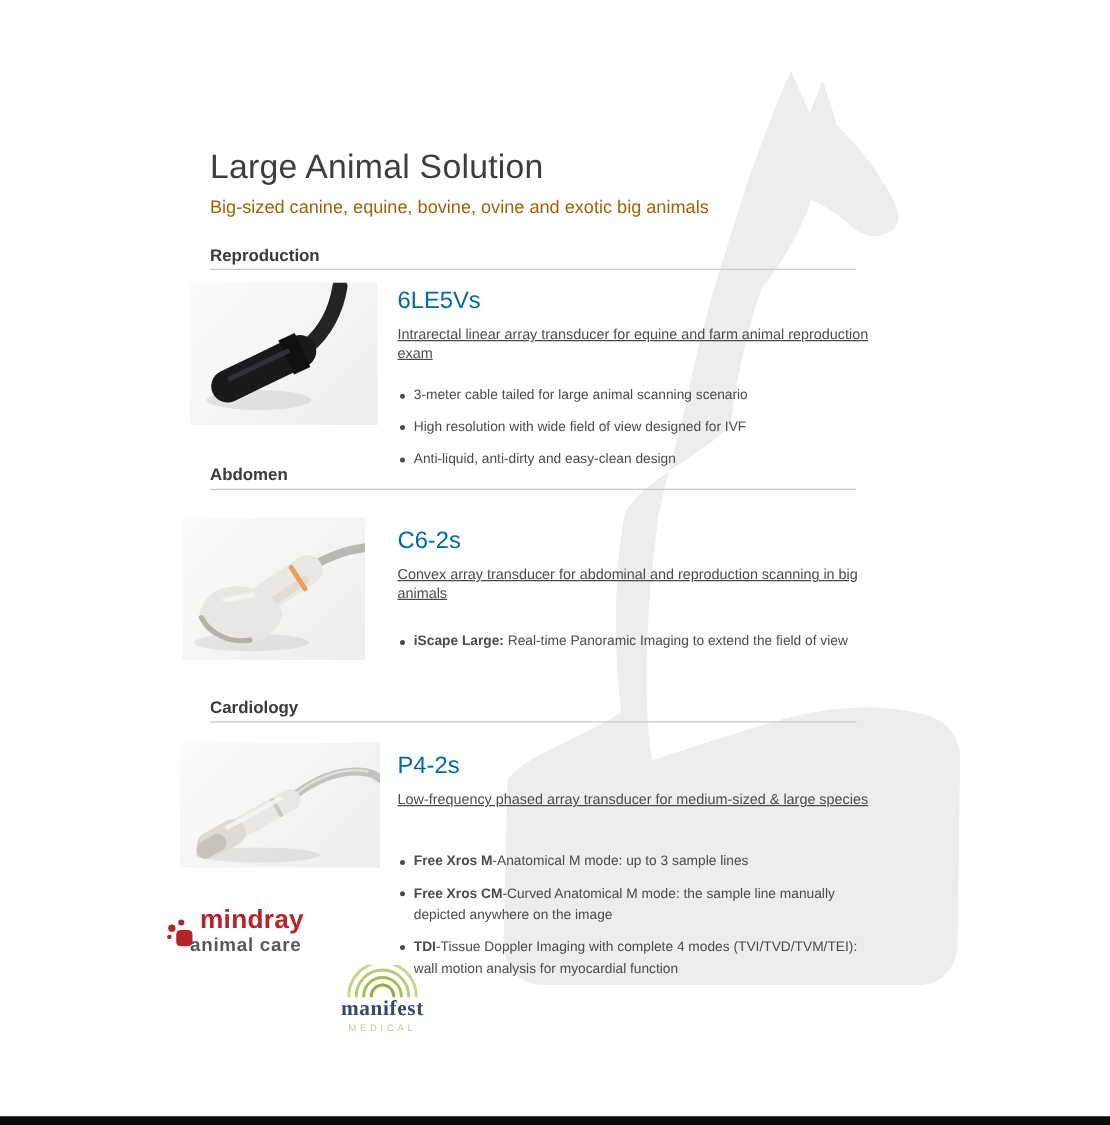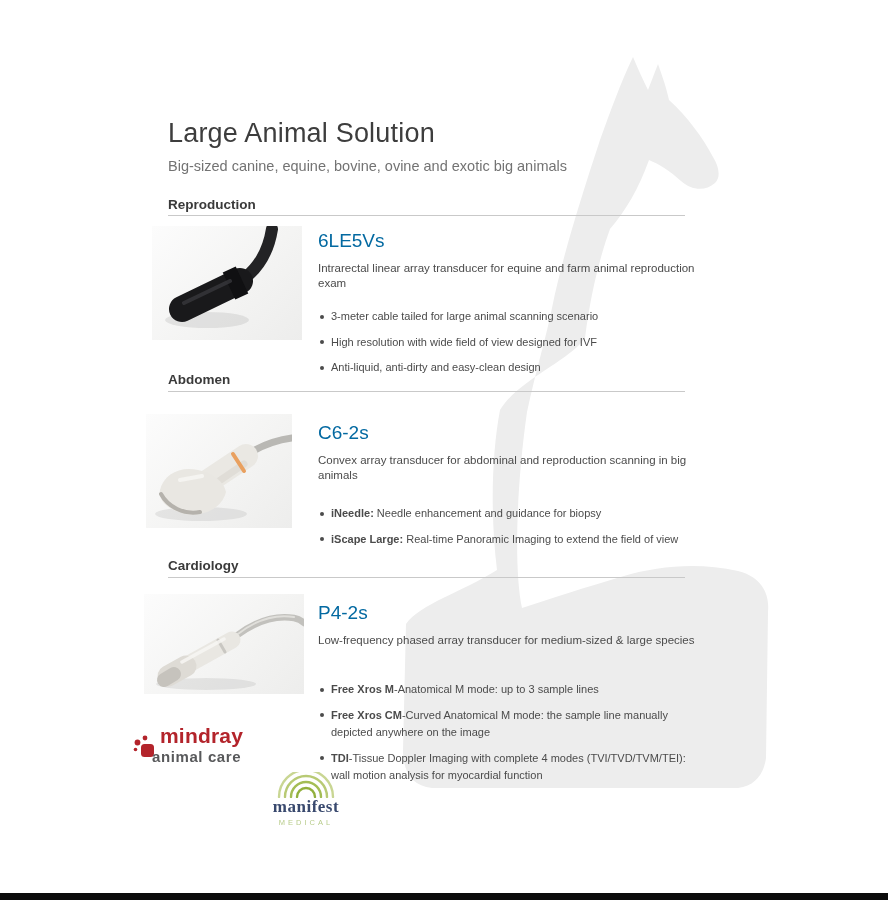--- a/index.html
+++ b/index.html
@@ -6,34 +6,34 @@
   body { background:#ffffff; font-family:"Liberation Sans", sans-serif; }
   #canvas {
     position:relative; width:888px; height:900px; background:#ffffff;
     overflow:hidden; margin:0 auto;
   }
   
   .horse-wrap { position:absolute; left:400px; top:50px; width:390px; height:780px; z-index:0; }
   
   .page-header { position:absolute; left:168px; top:118px; z-index:2; }
   .page-title { font-size:27px; font-weight:400; color:#3d3d3d; letter-spacing:0.2px; }
-  .page-subtitle { font-size:14.5px; color:#737373; margin-top:9px; }
+  .page-subtitle { font-size:14.5px; color:#a16207; margin-top:9px; }
   
   .section-heading { position:absolute; left:168px; font-size:13.5px; font-weight:bold; color:#3a3a3a; z-index:2; }
   .rule { position:absolute; left:168px; width:517px; height:1px; background:#c9c9c9; z-index:2; }
   
   .pimg {
     position:absolute; z-index:2; overflow:hidden;
     background:linear-gradient(135deg,#fcfcfc 0%,#f4f4f3 55%,#ededec 100%);
   }
   .pimg svg { display:block; }
   
   .ptext { position:absolute; width:385px; z-index:2; }
   .pname { font-size:19px; color:#0369a1; font-weight:400; }
-  .pdesc { font-size:11.5px; color:#4b4b4b; margin-top:9px; line-height:15px; }
+  .pdesc { font-size:11.5px; color:#4b4b4b; margin-top:9px; line-height:15px;text-decoration:underline; }
   ul.pbullets { list-style:none; margin:0; padding:0; }
   ul.pbullets.gap-s { margin-top:17px; }
   ul.pbullets.gap-m { margin-top:22px; }
   ul.pbullets.gap-l { margin-top:33px; }
   ul.pbullets li {
     position:relative; padding-left:13px; font-size:11px; color:#4b4b4b;
     line-height:17.5px; margin-bottom:8px;
   }
   ul.pbullets li::before {
     content:""; position:absolute; left:2px; top:6.5px; width:4px; height:4px;
@@ -115,21 +115,20 @@
       <path d="M15,80 C22,93 38,101 54,98" stroke="#b5b2ac" stroke-width="4" fill="none" stroke-linecap="round"></path>
       <line x1="87" y1="40" x2="98" y2="57" stroke="#e9a05f" stroke-width="4" stroke-linecap="round"></line>
       <line x1="34" y1="66" x2="56" y2="62" stroke="#f7f6f3" stroke-width="4" stroke-linecap="round" opacity="0.9"></line>
     </svg>
   </div>
 
   <div class="ptext" style="left:318px; top:422px;">
     <div class="pname">C6-2s</div>
     <div class="pdesc">Convex array transducer for abdominal and reproduction scanning in big animals</div>
     <ul class="pbullets gap-m">
-      <li><span class="b">iNeedle:</span><span> Needle enhancement and guidance for biopsy</span></li>
       <li><span class="b">iScape Large:</span><span> Real-time Panoramic Imaging to extend the field of view</span></li>
     </ul>
   </div>
 
   <div class="section-heading" style="top:558px;">Cardiology</div>
   <div class="rule" style="top:577px;"></div>
 
   <div class="pimg" style="left:144px; top:594px; width:160px; height:100px;" aria-label="white phased array probe photo">
     <svg width="160" height="100" viewBox="0 0 160 100">
       <ellipse cx="62" cy="90" rx="50" ry="6" fill="#000000" opacity="0.07"></ellipse>

